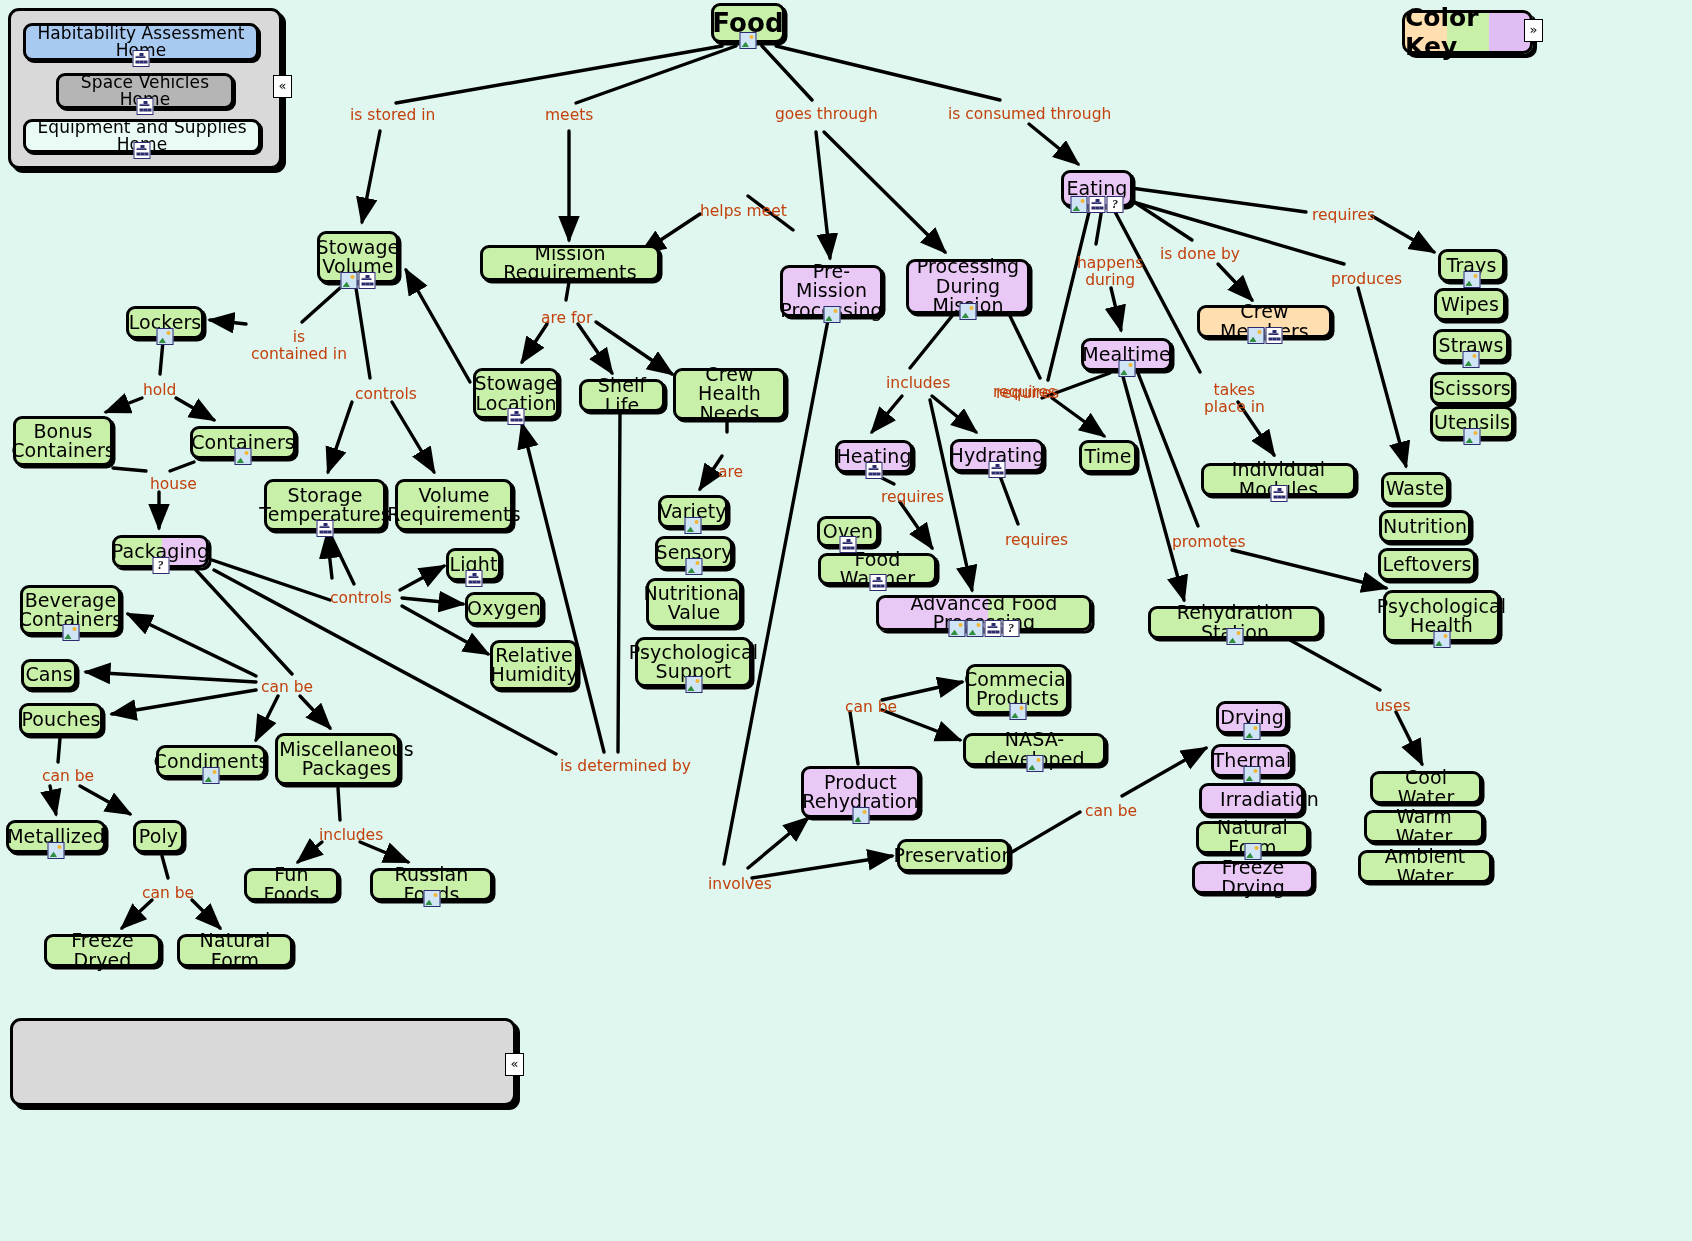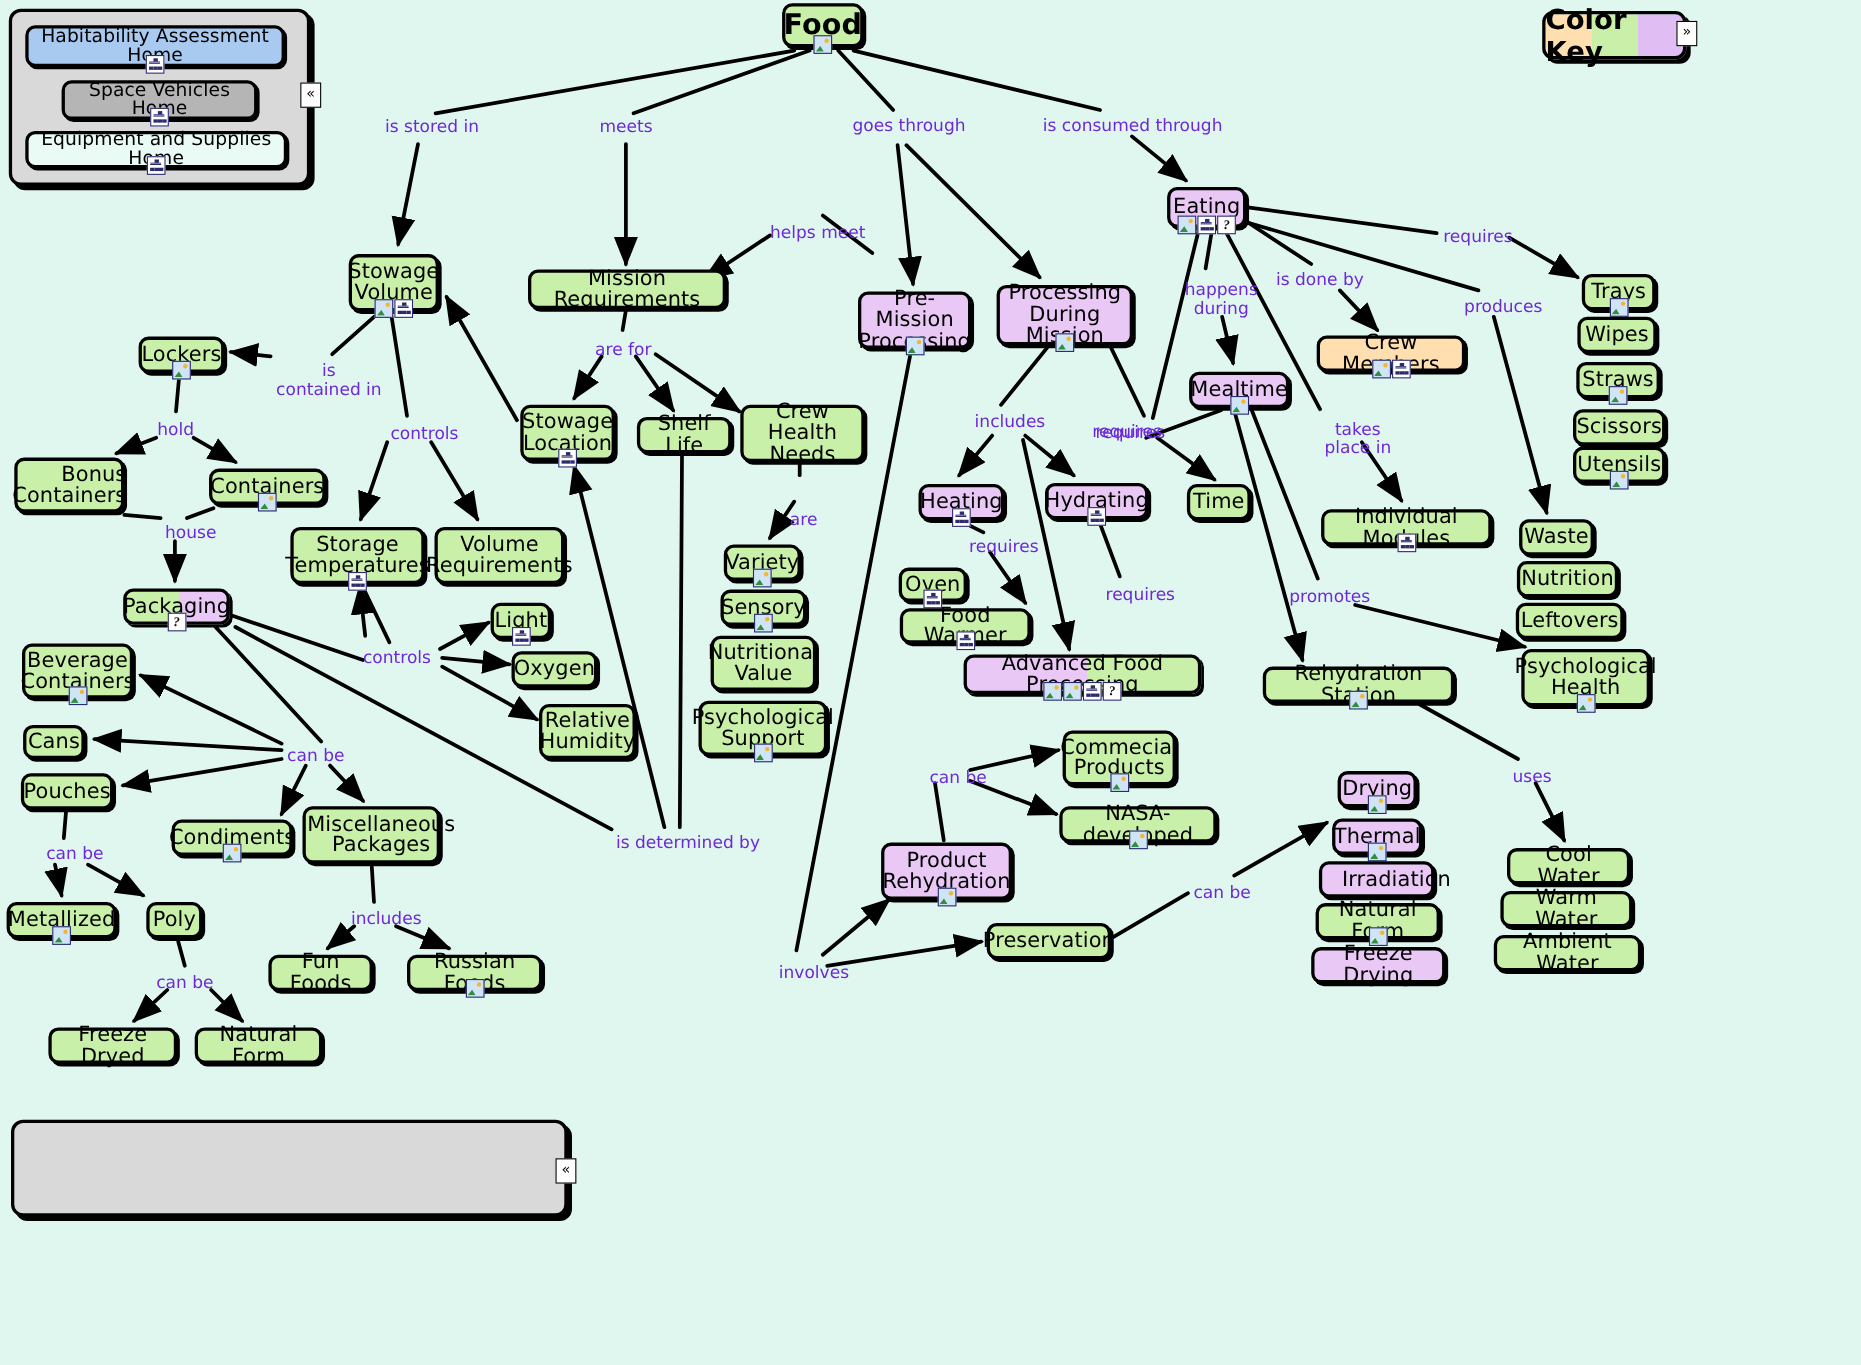--- a/index.html
+++ b/index.html
@@ -83,21 +83,21 @@
     box-shadow:0 -1.2px 0 -0.1px #2b2b6e;
   }
   
   .ic.quest{background:#fff;font-size:12px;line-height:14px;text-align:center;color:#111;font-weight:700;font-family:"Liberation Serif",serif;}
   .ic.quest::before{content:"?";}
 
   
   .lbl{
     position:absolute;
     font-size:15.5px;
-    color:#6d28d9;
+    color:#c2410c;
     text-align:center;
     white-space:pre;
     line-height:1.12;
     z-index:4;
     font-family:"DejaVu Sans", sans-serif;
   }
 
   
   .panel{
     position:absolute;
@@ -495,21 +495,21 @@
       <div class="node purple" style="left: 1192px; top: 861px; width: 122px; height: 33px;">
         <span style="white-space: pre-line;">Freeze Drying</span>
       </div>
       <div class="node " style="left: 126px; top: 306px; width: 78px; height: 33px;">
         <span style="white-space: pre-line;">Lockers</span>
         <span class="icons">
           <i class="ic pic"></i>
         </span>
       </div>
       <div class="node " style="left: 13px; top: 416px; width: 100px; height: 50px;">
-        <span style="white-space: pre-line; text-align: right;">Bonus
+        <span style="white-space: pre-line;">Bonus
 Containers</span>
       </div>
       <div class="node " style="left: 190px; top: 426px; width: 106px; height: 33px;">
         <span style="white-space: pre-line;">Containers</span>
         <span class="icons">
           <i class="ic pic"></i>
         </span>
       </div>
       <div class="node split-gp" style="left: 112px; top: 535px; width: 97px; height: 33px;">
         <span style="white-space: pre-line;">Packaging</span>

